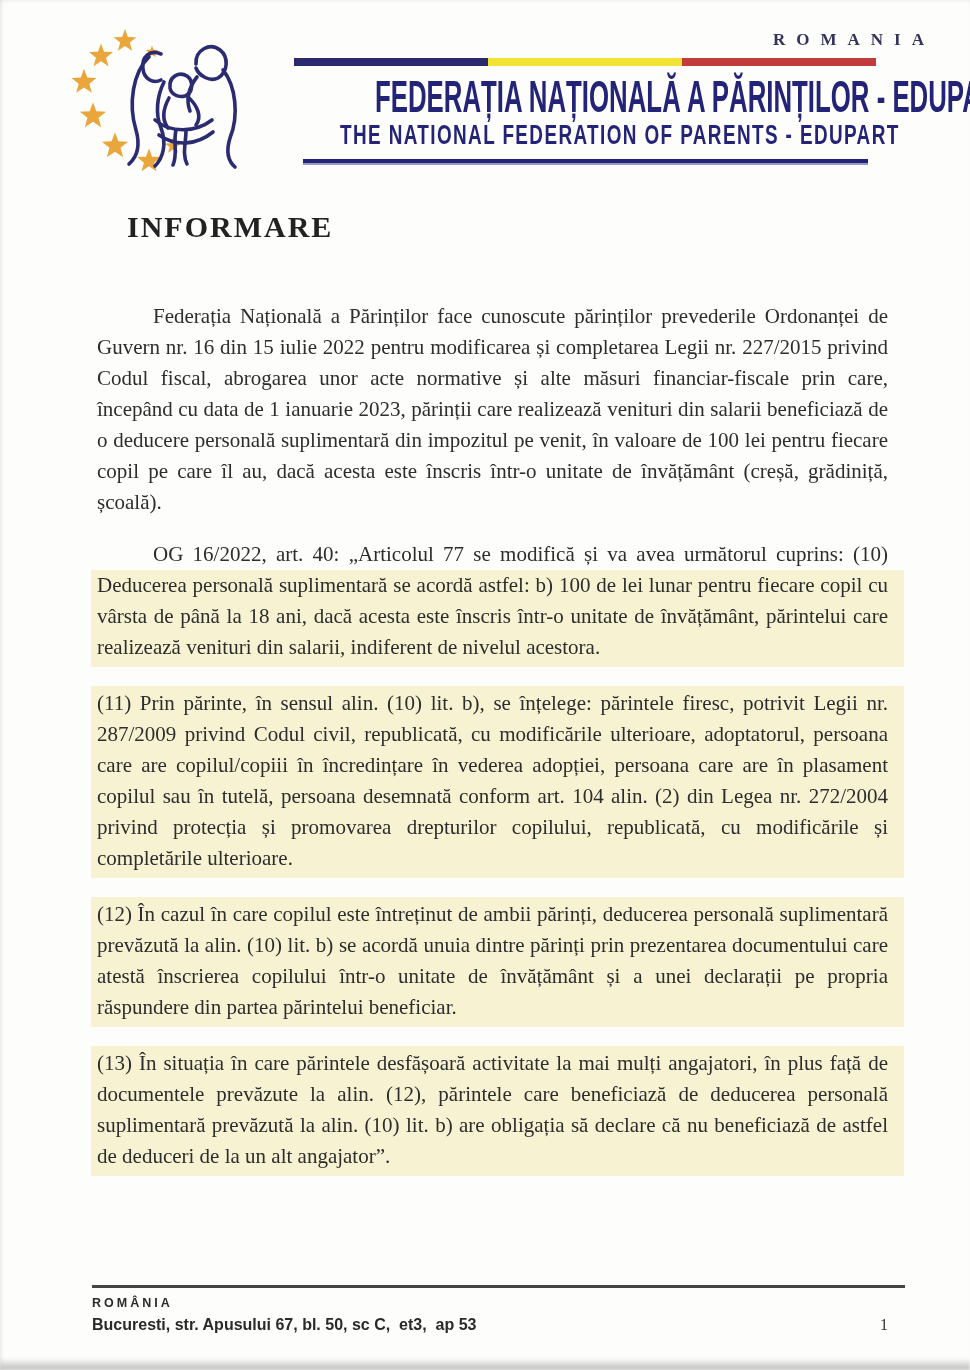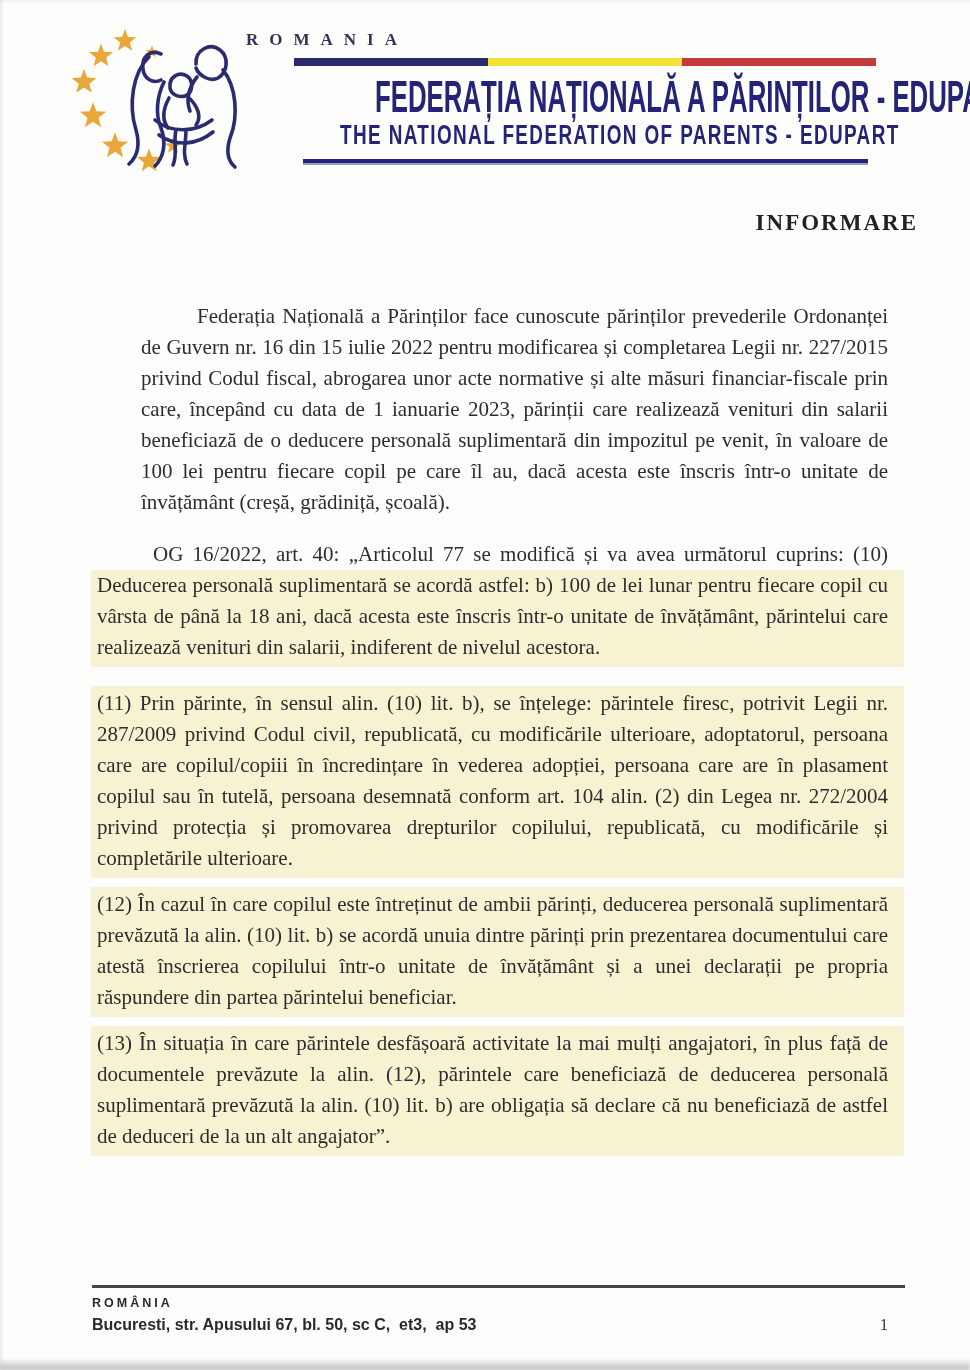--- a/index.html
+++ b/index.html
@@ -4,51 +4,51 @@
 <style>
   html,body{margin:0;padding:0;background:#e9e9e9;}
   .page{
     position:relative;width:970px;height:1370px;margin:0 auto;
     background:#fdfdfb;overflow:hidden;
     font-family:"Liberation Serif",serif;
     box-shadow:inset 3px 0 4px -2px rgba(0,0,0,.10), inset 0 3px 4px -2px rgba(0,0,0,.06);
   }
   
   .logo{position:absolute;left:60px;top:24px;width:195px;height:215px;}
-  .header-center{position:absolute;left:235px;top:30px;width:700px;text-align:left;}
+  .header-center{position:absolute;left:235px;top:30px;width:700px;text-align:right;}
   .romania-label{font-weight:700;font-size:17px;letter-spacing:11px;color:#33335c;padding-left:11px;}
   .flag-bar{display:flex;width:582px;height:8px;margin:8px auto 9px;}
   .flag-seg{flex:1;height:100%;}
   .flag-blue{background:#2a2a6c;}
   .flag-yellow{background:#f2e234;}
   .flag-red{background:#c23b3b;}
   .title-ro{
     font-family:"Liberation Sans",sans-serif;font-weight:700;font-size:43px;line-height:42px;
     color:#232377;white-space:nowrap;transform:scaleX(.60) scaleY(1.04);transform-origin:50% 50%;
   }
   .title-en{
     font-family:"Liberation Sans",sans-serif;font-weight:700;font-size:27px;line-height:30px;
     color:#232377;white-space:nowrap;letter-spacing:2px;transform:scaleX(.70);transform-origin:50% 50%;
     margin-top:3px;
   }
   .header-underline{width:565px;height:4px;background:#232377;border-bottom:2px solid #9a9ac0;margin:9px auto 0;}
   
   .doc-title{
-    position:absolute;top:210px;left:97px;width:791px;text-align:right;
-    font-size:23px;font-weight:700;letter-spacing:2px;color:#222;transform:translateX(30px);
+    position:absolute;top:210px;left:97px;width:791px;text-align:left;
+    font-size:30px;font-weight:700;letter-spacing:2px;color:#222;transform:translateX(30px);
   }
   .body-text{
     position:absolute;top:301px;left:97px;width:791px;
     font-size:21px;line-height:31px;color:#2d2d2d;text-align:justify;
   }
   .para{margin:0 0 19px 0;}
-  .indent{text-indent:56px;margin-left:44px;}
+  .indent{text-indent:56px;}
   .hl{
     background:#f7f2d2;
-    margin:0 -16px 9px -6px;padding:2px 16px 4px 6px;
+    margin:0 -16px 19px -6px;padding:2px 16px 4px 6px;
   }
   .hl-partial{
     background:linear-gradient(to bottom,rgba(0,0,0,0) 0,rgba(0,0,0,0) 33px,#f7f2d2 33px,#f7f2d2 100%);
     margin:15px -16px 19px -6px;padding:2px 16px 4px 6px;
   }
   
   .footer{
     position:absolute;left:92px;top:1285px;width:813px;
     font-family:"Liberation Sans",sans-serif;font-weight:700;color:#2a2a2a;
   }

